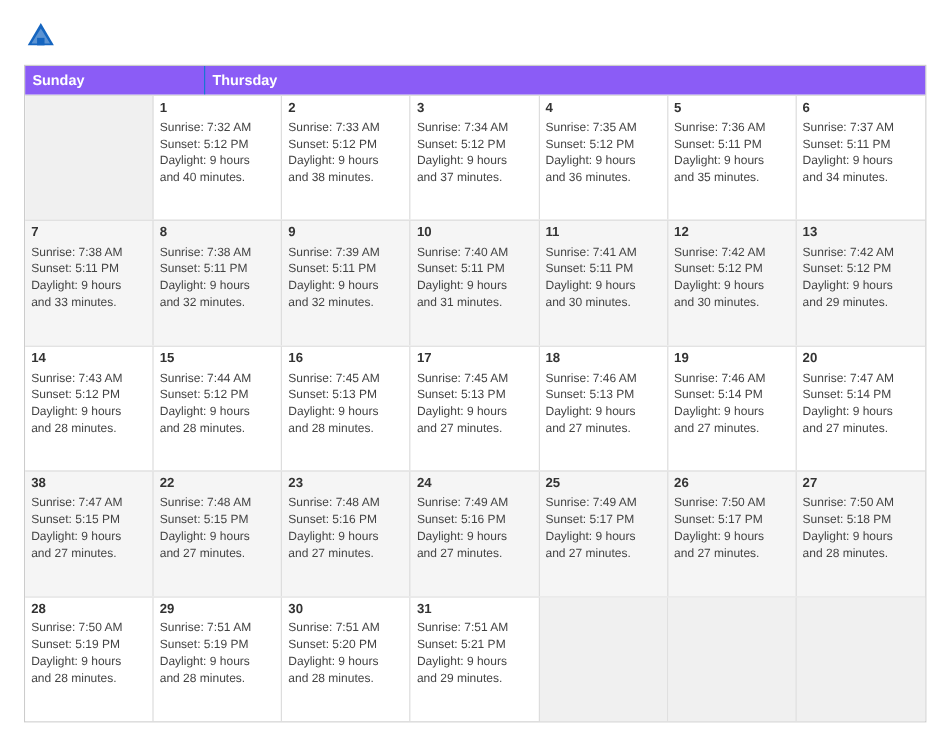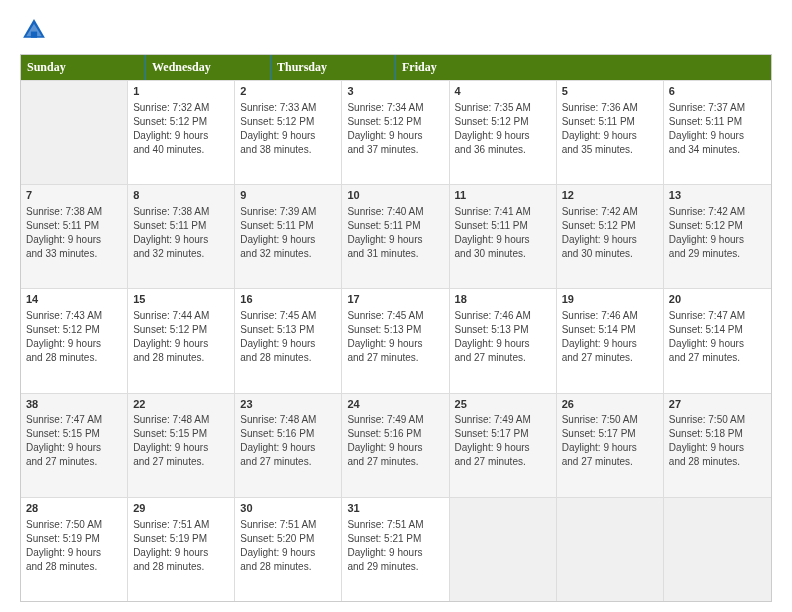--- a/index.html
+++ b/index.html
@@ -60,23 +60,22 @@
       color: #555;
     }
     .calendar {
       flex: 1;
       display: flex;
       flex-direction: column;
       border: 1px solid #ccc;
     }
     .cal-header {
       display: grid;
-      grid-template-columns: repeat(6, 1fr);
-      background: #4d7c0f;
-      font-family: Liberation Serif, serif;
+      grid-template-columns: repeat(5, 1fr);
+      background: #8b5cf6;
     }
     .cal-header-cell {
       color: #fff;
       font-size: 12px;
       font-weight: bold;
       padding: 5px 6px;
       text-align: left;
       border-right: 1px solid #1976d2;
     }
     .cal-header-cell:last-child { border-right: none; }
@@ -135,23 +134,21 @@
     </div>
     <div class="title-block">
       <div class="month-title"></div>
       <div class="location"></div>
     </div>
   </div>
 
   <div class="calendar">
     <div class="cal-header">
     <div class="cal-header-cell">Sunday</div>
-        <div class="cal-header-cell">Wednesday</div>
         <div class="cal-header-cell">Thursday</div>
-        <div class="cal-header-cell">Friday</div>
       </div>
     <div class="cal-body">
     <div class="cal-row">
           <div class="cal-cell empty"></div>
           <div class="cal-cell">
         <span class="day-num">1</span>
         <span class="info">Sunrise: 7:32 AM<br>Sunset: 5:12 PM<br>Daylight: 9 hours<br>and 40 minutes.</span>
       </div>
           <div class="cal-cell">
         <span class="day-num">2</span>

